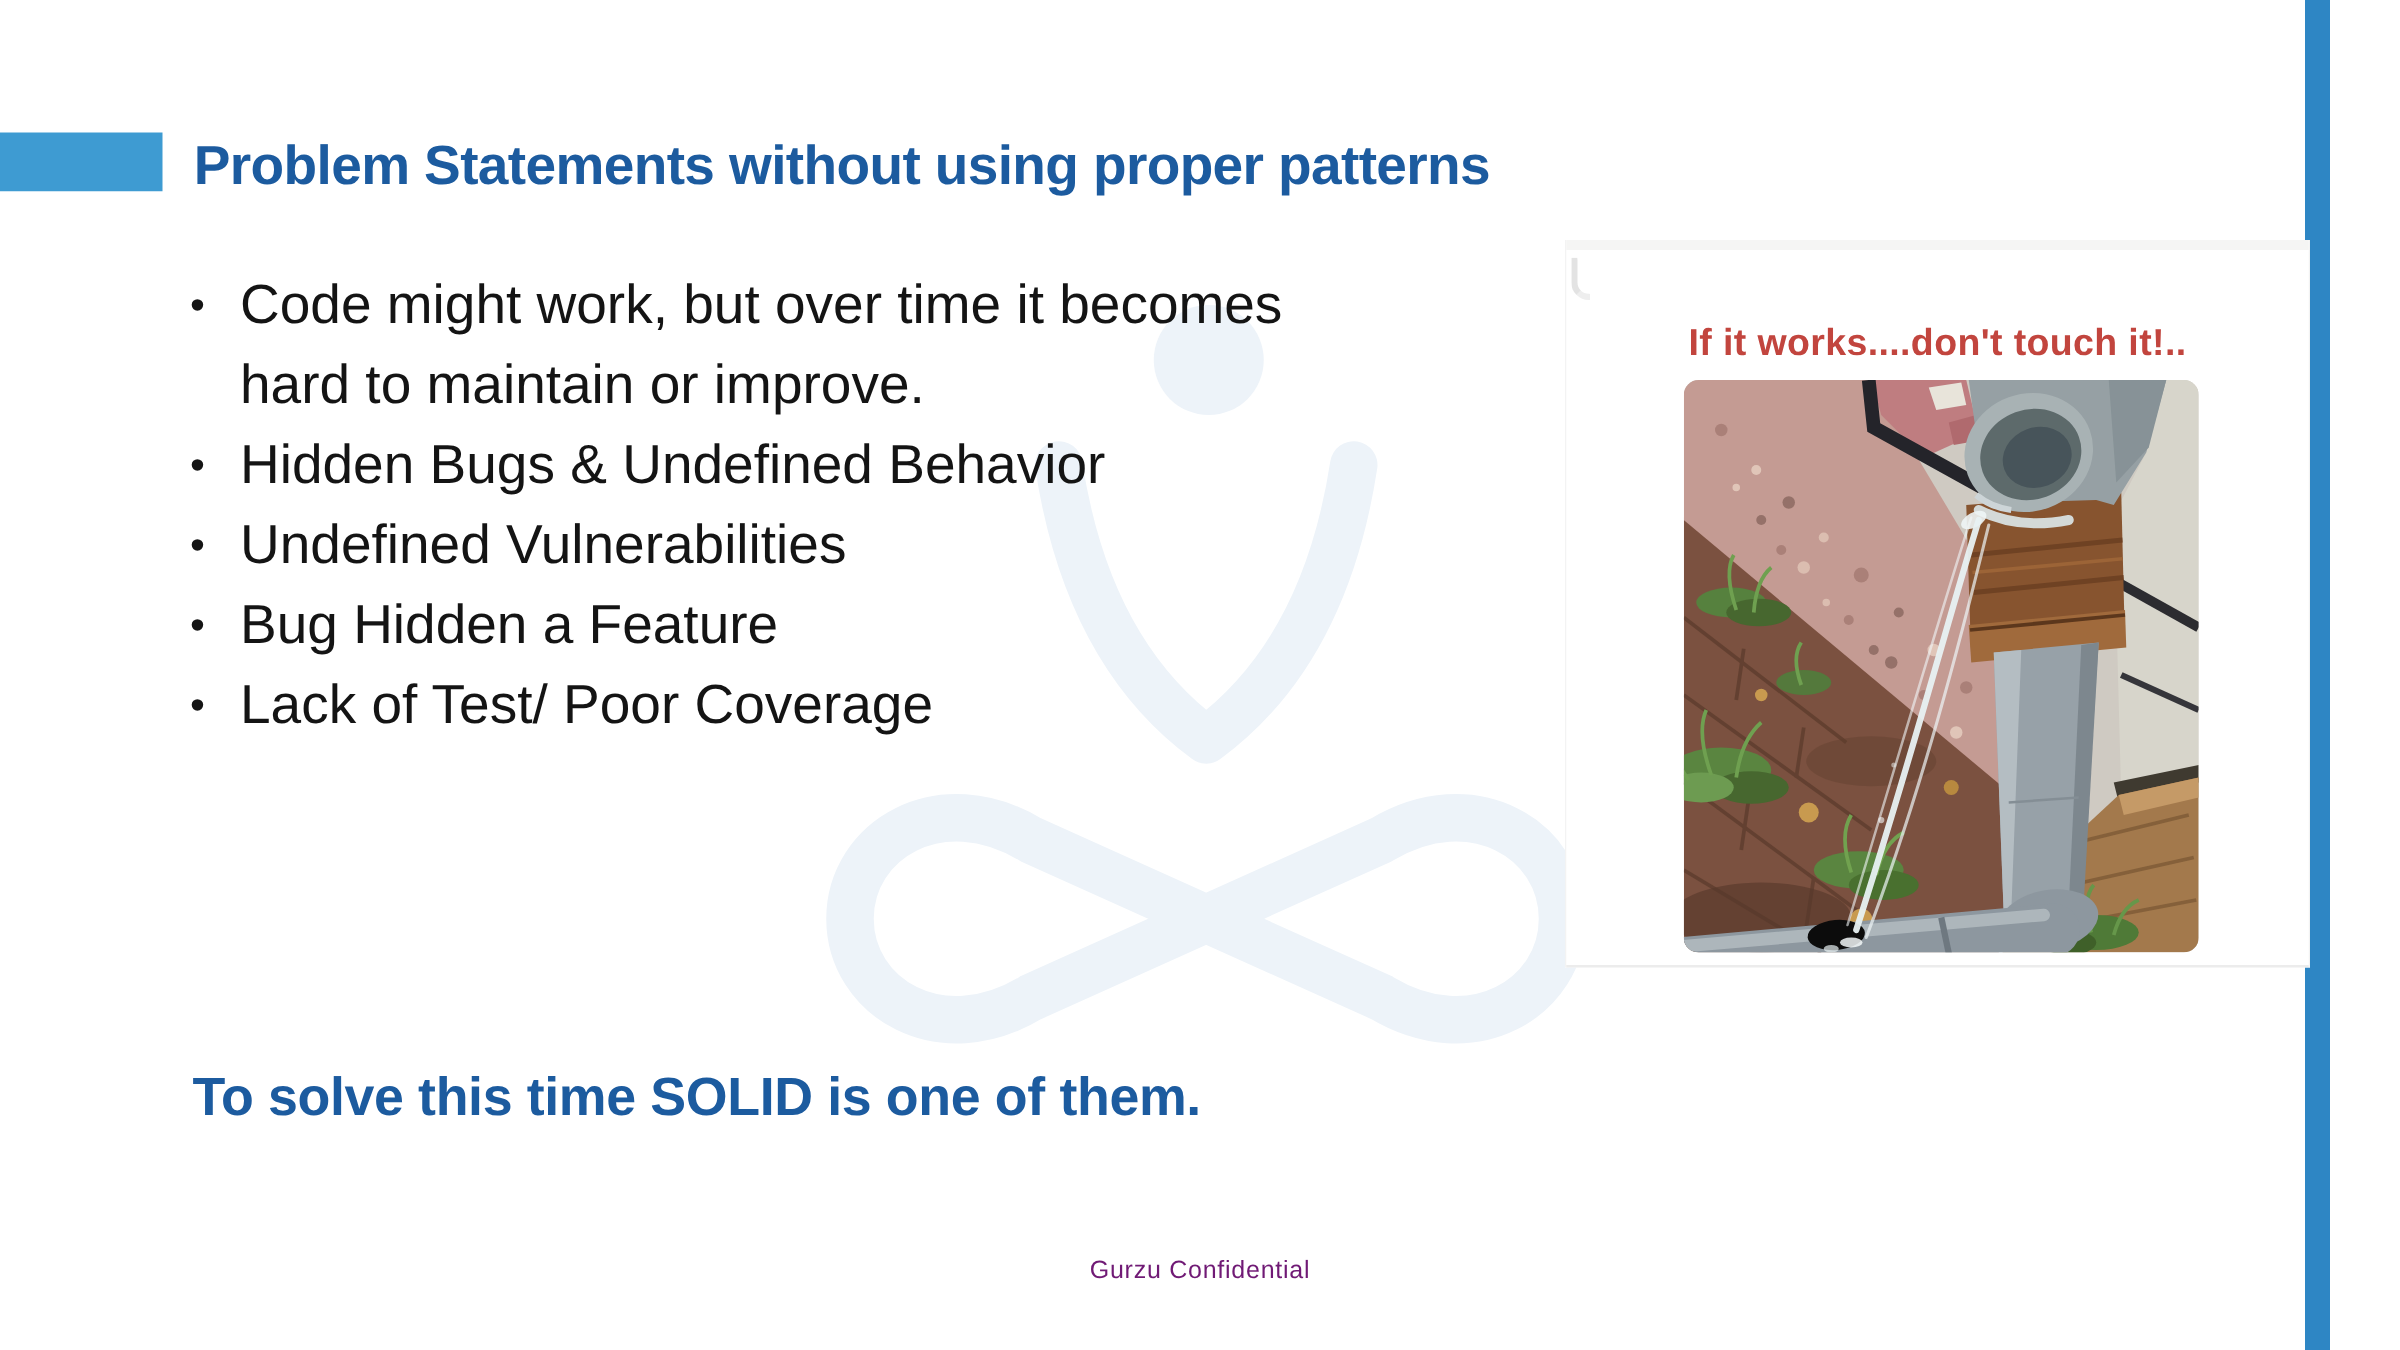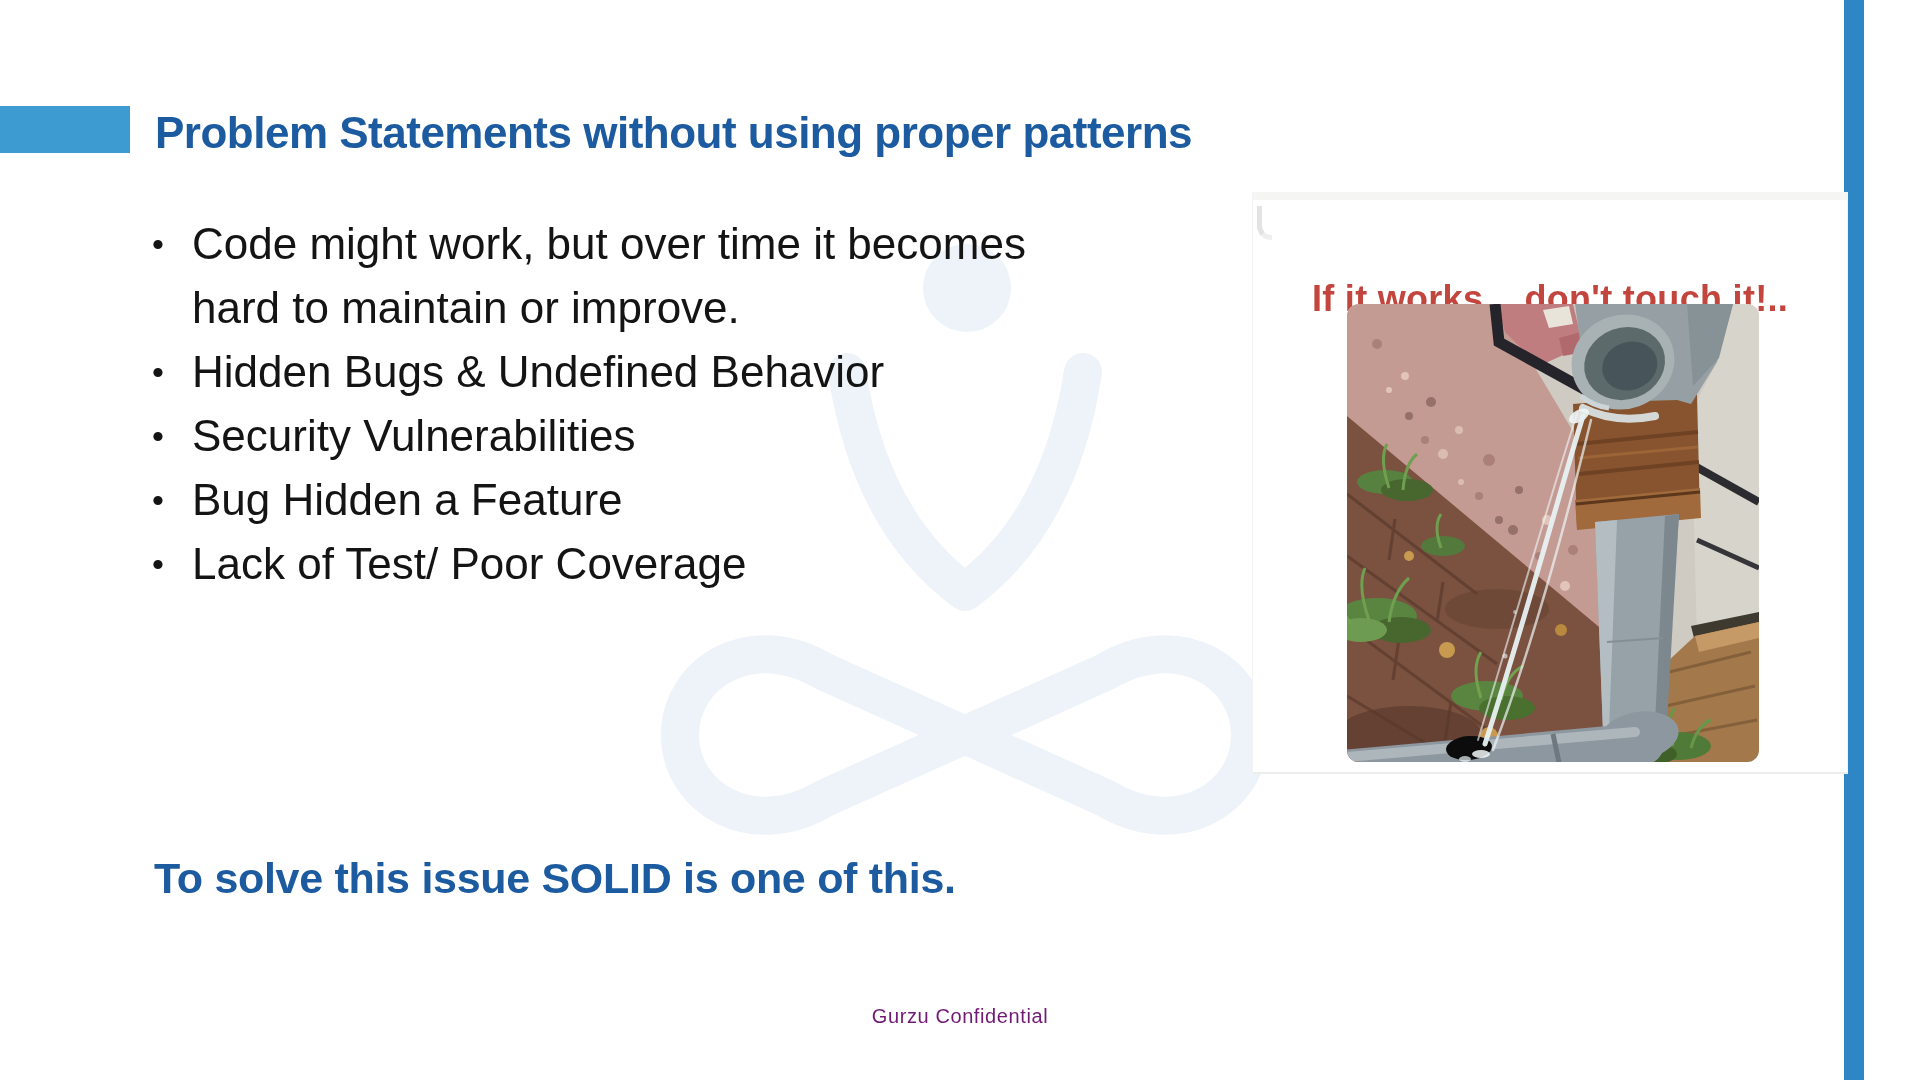--- a/index.html
+++ b/index.html
@@ -35,21 +35,21 @@
   
   .meme-card { position:absolute; left:1252px; top:192px; width:596px; height:582px; background:#ffffff;
                border-left:1px solid #f3f3f3; border-right:1px solid #f3f3f3; }
   .meme-topstrip { position:absolute; left:0; top:0; width:100%; height:8px; background:#f5f5f4; }
   .meme-bracket { position:absolute; left:4px; top:14px; width:15px; height:34px;
                   border-left:5px solid #e3e3e3; border-bottom:5px solid #eeeeee;
                   border-bottom-left-radius:14px; }
   .meme-headline { position:absolute; left:0; top:12px; width:100%; text-align:center;
                    font-size:42px; font-weight:bold; color:#131313; letter-spacing:-0.5px; }
   .meme-subline { position:absolute; left:0; top:66px; width:100%; text-align:center;
-                  font-size:36px; font-weight:bold; color:#c2453e; letter-spacing:0.3px;margin-top:20px; }
+                  font-size:30px; font-weight:bold; color:#c2453e; letter-spacing:0.3px; }
   .meme-photo-wrap { position:absolute; left:94px; top:112px; width:412px; height:458px;
                      border-radius:12px; overflow:hidden; }
   .meme-photo-wrap svg { display:block; width:100%; height:100%; }
   .meme-bottomline { position:absolute; left:0; bottom:0; width:100%; height:2px; background:#ececec; }
 </style>
 </head>
 <body>
 
 <div class="stage">
 
@@ -71,33 +71,33 @@
     <div class="bullet-item">
       <span class="bullet-dot">•</span>
       <span class="bullet-text">Code might work, but over time it becomes hard to maintain or improve.</span>
     </div>
     <div class="bullet-item">
       <span class="bullet-dot">•</span>
       <span class="bullet-text">Hidden Bugs &amp; Undefined Behavior</span>
     </div>
     <div class="bullet-item">
       <span class="bullet-dot">•</span>
-      <span class="bullet-text">Security Vulnerabilities</span>
+      <span class="bullet-text">Undefined Vulnerabilities</span>
     </div>
     <div class="bullet-item">
       <span class="bullet-dot">•</span>
       <span class="bullet-text">Bug Hidden a Feature</span>
     </div>
     <div class="bullet-item">
       <span class="bullet-dot">•</span>
       <span class="bullet-text">Lack of Test/ Poor Coverage</span>
     </div>
   </div>
 
-  <div class="conclusion">To solve this issue SOLID is one of this.</div>
+  <div class="conclusion">To solve this time SOLID is one of them.</div>
 
   <div class="meme-card">
     <div class="meme-topstrip"></div>
     <div class="meme-bracket"></div>
     <div class="meme-subline">If it works....don't touch it!..</div>
 
     <div class="meme-photo-wrap">
       <svg viewBox="0 0 412 458" preserveAspectRatio="none" aria-hidden="true">
 
         <rect x="0" y="0" width="412" height="458" fill="#cfcac2"></rect>

